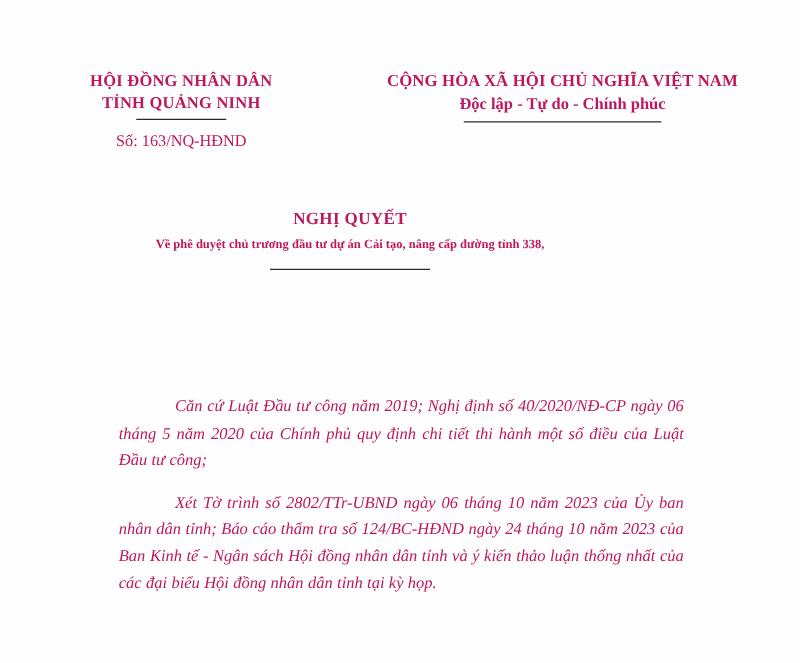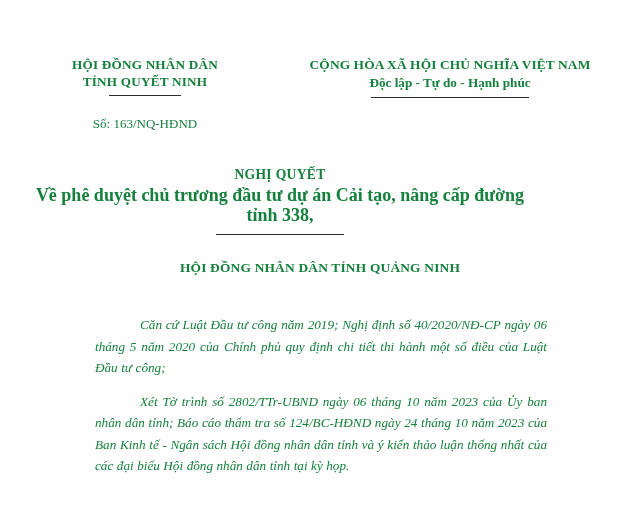--- a/index.html
+++ b/index.html
@@ -6,21 +6,21 @@
     margin: 0;
     padding: 0;
     background: #ffffff;
   }
   .page {
     position: relative;
     width: 640px;
     height: 530px;
     background: #fefefe;
     font-family: "Liberation Serif", "DejaVu Serif", serif;
-    color: #15803d;
+    color: #be185d;
     overflow: hidden;
   }
 
   
   .header {
     position: absolute;
     top: 56px;
     left: 0;
     width: 640px;
     display: flex;
@@ -59,21 +59,21 @@
     height: 0;
     border-top: 1.3px solid #2a2a2a;
     margin: 5px auto 0 auto;
   }
   .rule-left { width: 72px; }
   .rule-right { width: 158px; }
   .rule-title { width: 128px; margin-top: 9px; }
 
   .doc-number {
     font-size: 13px;
-    margin-top: 20px;
+    margin-top: 9px;
     line-height: 16px;
   }
   .date-line {
     font-size: 13px;
     font-style: italic;
     margin-top: 14px;
     line-height: 16px;
   }
 
   
@@ -84,21 +84,21 @@
     width: 560px;
     text-align: center;
   }
   .title-main {
     font-size: 13.6px;
     font-weight: bold;
     letter-spacing: 0.3px;
     line-height: 18px;
   }
   .title-sub {
-    font-size: 18px;
+    font-size: 10px;
     font-weight: bold;
     line-height: 19.5px;
     margin-top: 2px;
     padding: 0 24px;
   }
 
   
   .council-block {
     position: absolute;
     top: 258px;
@@ -138,41 +138,40 @@
 </style>
 </head>
 <body>
 
 <div class="page">
 
   <div class="header">
 
     <div class="hdr-left">
       <div class="org-name">HỘI ĐỒNG NHÂN DÂN</div>
-      <div class="org-name">TỈNH QUYẾT NINH</div>
+      <div class="org-name">TỈNH QUẢNG NINH</div>
       <div class="rule rule-left"></div>
       <div class="doc-number">Số: 163/NQ-HĐND</div>
     </div>
 
     <div class="hdr-right">
       <div class="nation-name">CỘNG HÒA XÃ HỘI CHỦ NGHĨA VIỆT NAM</div>
-      <div class="motto">Độc lập - Tự do - Hạnh phúc</div>
+      <div class="motto">Độc lập - Tự do - Chính phúc</div>
       <div class="rule rule-right"></div>
     </div>
 
   </div>
 
   <div class="title-block">
     <div class="title-main">NGHỊ QUYẾT</div>
     <div class="title-sub">Về phê duyệt chủ trương đầu tư dự án Cải tạo, nâng cấp đường tỉnh 338,</div>
     <div class="rule rule-title"></div>
   </div>
 
   <div class="council-block">
-    <div class="council-name">HỘI ĐỒNG NHÂN DÂN TỈNH QUẢNG NINH</div>
   </div>
 
   <div class="body-block">
     <p class="para">Căn cứ Luật Đầu tư công năm 2019; Nghị định số 40/2020/NĐ-CP ngày 06 tháng 5 năm 2020 của Chính phủ quy định chi tiết thi hành một số điều của Luật Đầu tư công;</p>
     <p class="para">Xét Tờ trình số 2802/TTr-UBND ngày 06 tháng 10 năm 2023 của Ủy ban nhân dân tỉnh; Báo cáo thẩm tra số 124/BC-HĐND ngày 24 tháng 10 năm 2023 của Ban Kinh tế - Ngân sách Hội đồng nhân dân tỉnh và ý kiến thảo luận thống nhất của các đại biểu Hội đồng nhân dân tỉnh tại kỳ họp.</p>
   </div>
 
 </div>
 
 </body></html>

